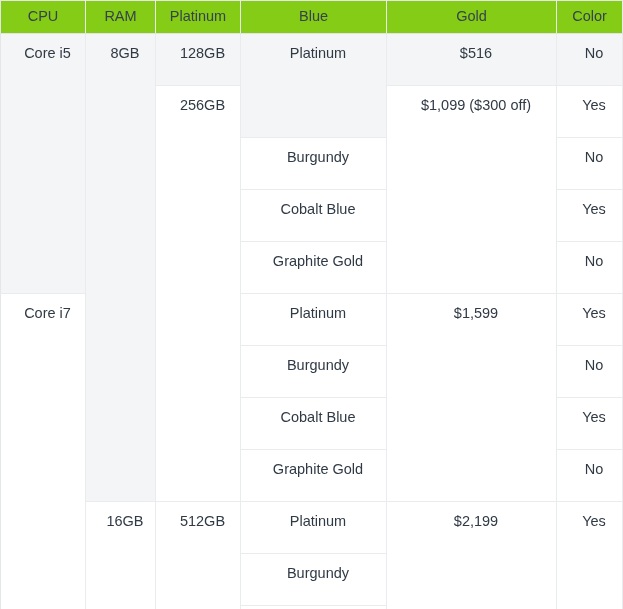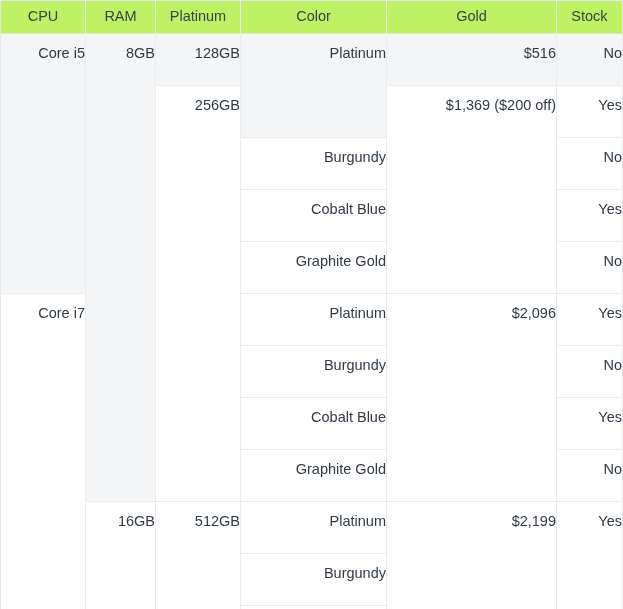--- a/index.html
+++ b/index.html
@@ -30,33 +30,33 @@
     border-right: 1px solid #e9ebed;
     border-bottom: 1px solid #e9ebed;
     font-size: 14.5px;
     font-weight: normal;
     line-height: 1.2;
     vertical-align: top;
     background-clip: padding-box;
   }
 
   #spec-table th {
-    background: #bef264;
+    background: #84cc16;
     text-align: center;
     color: #37424d;
     height: 32px;
     padding: 0;
     vertical-align: middle;
     border-bottom: 1px solid #e0e2e4;
   }
 
   #spec-table td {
     height: 40px;
     padding: 11px 0 0 9px;
-    text-align: right;
+    text-align: center;
     background: #ffffff;
   }
 
   #spec-table td.shaded {
     background: #f4f5f6;
   }
 
   .col-cpu     { width: 85px;  }
   .col-ram     { width: 70px;  }
   .col-storage { width: 85px;  }
@@ -75,40 +75,40 @@
     <col class="col-color">
     <col class="col-price">
     <col class="col-stock">
   </colgroup>
 
   <thead>
     <tr>
       <th>CPU</th>
       <th>RAM</th>
       <th>Platinum</th>
+      <th>Blue</th>
+      <th>Gold</th>
       <th>Color</th>
-      <th>Gold</th>
-      <th>Stock</th>
     </tr>
   </thead>
 
   <tbody>
 
     <tr>
       <td class="shaded" rowspan="5">Core i5</td>
       <td class="shaded" rowspan="9">8GB</td>
       <td class="shaded">128GB</td>
       <td class="shaded" rowspan="2">Platinum</td>
       <td class="shaded">$516</td>
       <td class="shaded">No</td>
     </tr>
 
     <tr>
       <td rowspan="8">256GB</td>
-      <td rowspan="4">$1,369 ($200 off)</td>
+      <td rowspan="4">$1,099 ($300 off)</td>
       <td>Yes</td>
     </tr>
 
     <tr>
       <td>Burgundy</td>
       <td>No</td>
     </tr>
 
     <tr>
       <td>Cobalt Blue</td>
@@ -116,21 +116,21 @@
     </tr>
 
     <tr>
       <td>Graphite Gold</td>
       <td>No</td>
     </tr>
 
     <tr>
       <td rowspan="9">Core i7</td>
       <td>Platinum</td>
-      <td rowspan="4">$2,096</td>
+      <td rowspan="4">$1,599</td>
       <td>Yes</td>
     </tr>
 
     <tr>
       <td>Burgundy</td>
       <td>No</td>
     </tr>
 
     <tr>
       <td>Cobalt Blue</td>

